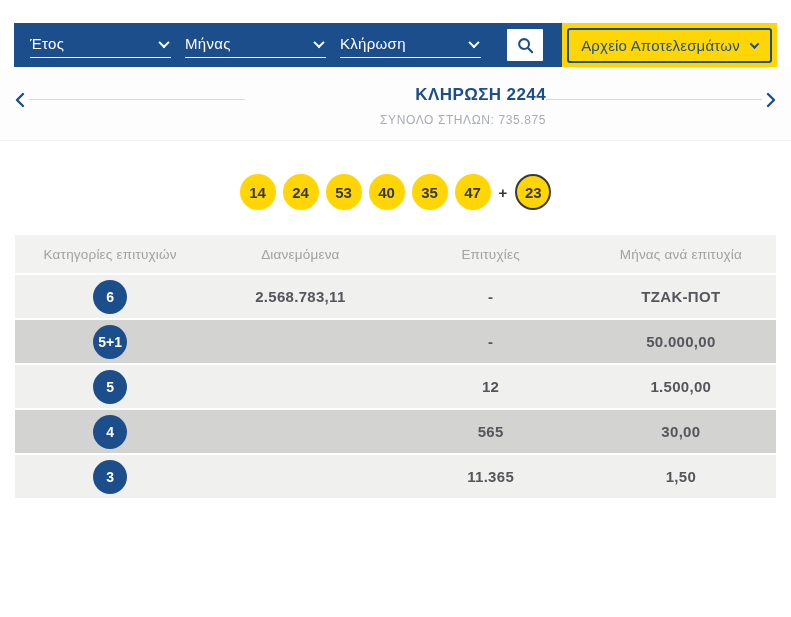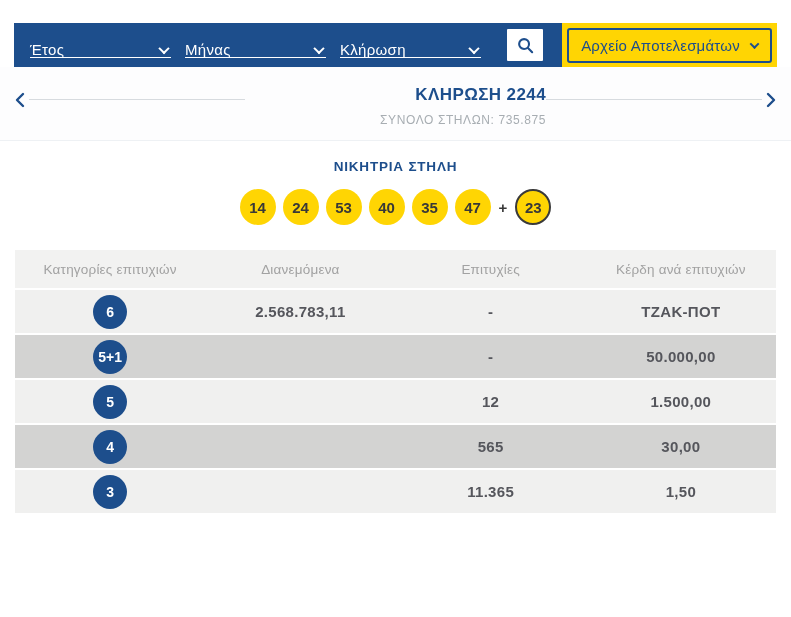--- a/index.html
+++ b/index.html
@@ -18,21 +18,21 @@
   body{
     width:791px;height:617px;background:#fff;overflow:hidden;
     font-family:"Liberation Sans", sans-serif;
     -webkit-font-smoothing:antialiased;
   }
 
   
   .topbar{margin:23px 14px 0;height:44px;display:flex;}
   .filters{flex:1;background:var(--navy);display:flex;align-items:flex-end;padding-left:16px;}
   .dropdown{
-    width:141px;margin:0 14px 9px 0;
+    width:141px;margin:0 14px 9px 0;padding-bottom:6px;
     border-bottom:1px solid #fff;
     display:flex;justify-content:space-between;align-items:center;cursor:pointer;
   }
   .dd-label{color:#fff;font-size:15px;letter-spacing:.3px;line-height:1;}
   .chev{
     width:8px;height:8px;border-left:2px solid #fff;border-bottom:2px solid #fff;
     transform:rotate(-45deg) translate(1px,-1px);margin-right:3px;flex:0 0 auto;
   }
   .search-btn{
     width:36px;height:32px;background:#fff;border:none;border-radius:1px;
@@ -142,41 +142,40 @@
       <div class="line"></div>
     </div>
     <button class="nav-arrow">
       <svg width="10" height="16" viewBox="0 0 10 16">
         <polyline points="2,2 8,8 2,14" fill="none" stroke="#1d4e8c" stroke-width="2.4" stroke-linecap="round" stroke-linejoin="round"></polyline>
       </svg>
     </button>
   </section>
 
   <section class="winning">
-    <h2>ΝΙΚΗΤΡΙΑ ΣΤΗΛΗ</h2>
     <div class="balls" id="balls">
         <span class="ball">14</span>
         <span class="ball">24</span>
         <span class="ball">53</span>
         <span class="ball">40</span>
         <span class="ball">35</span>
         <span class="ball">47</span>
         <span class="plus">+</span>
         <span class="ball joker">23</span>
       </div>
   </section>
 
   <section class="results">
     <table>
       <thead>
         <tr>
           <th>Κατηγορίες επιτυχιών</th>
           <th>Διανεμόμενα</th>
           <th>Επιτυχίες</th>
-          <th>Κέρδη ανά επιτυχιών</th>
+          <th>Μήνας ανά επιτυχία</th>
         </tr>
       </thead>
       <tbody id="prize-rows">
           <tr>
             <td><span class="badge">6</span></td>
             <td>2.568.783,11</td>
             <td>-</td>
             <td>ΤΖΑΚ-ΠΟΤ</td>
           </tr>
           <tr>

